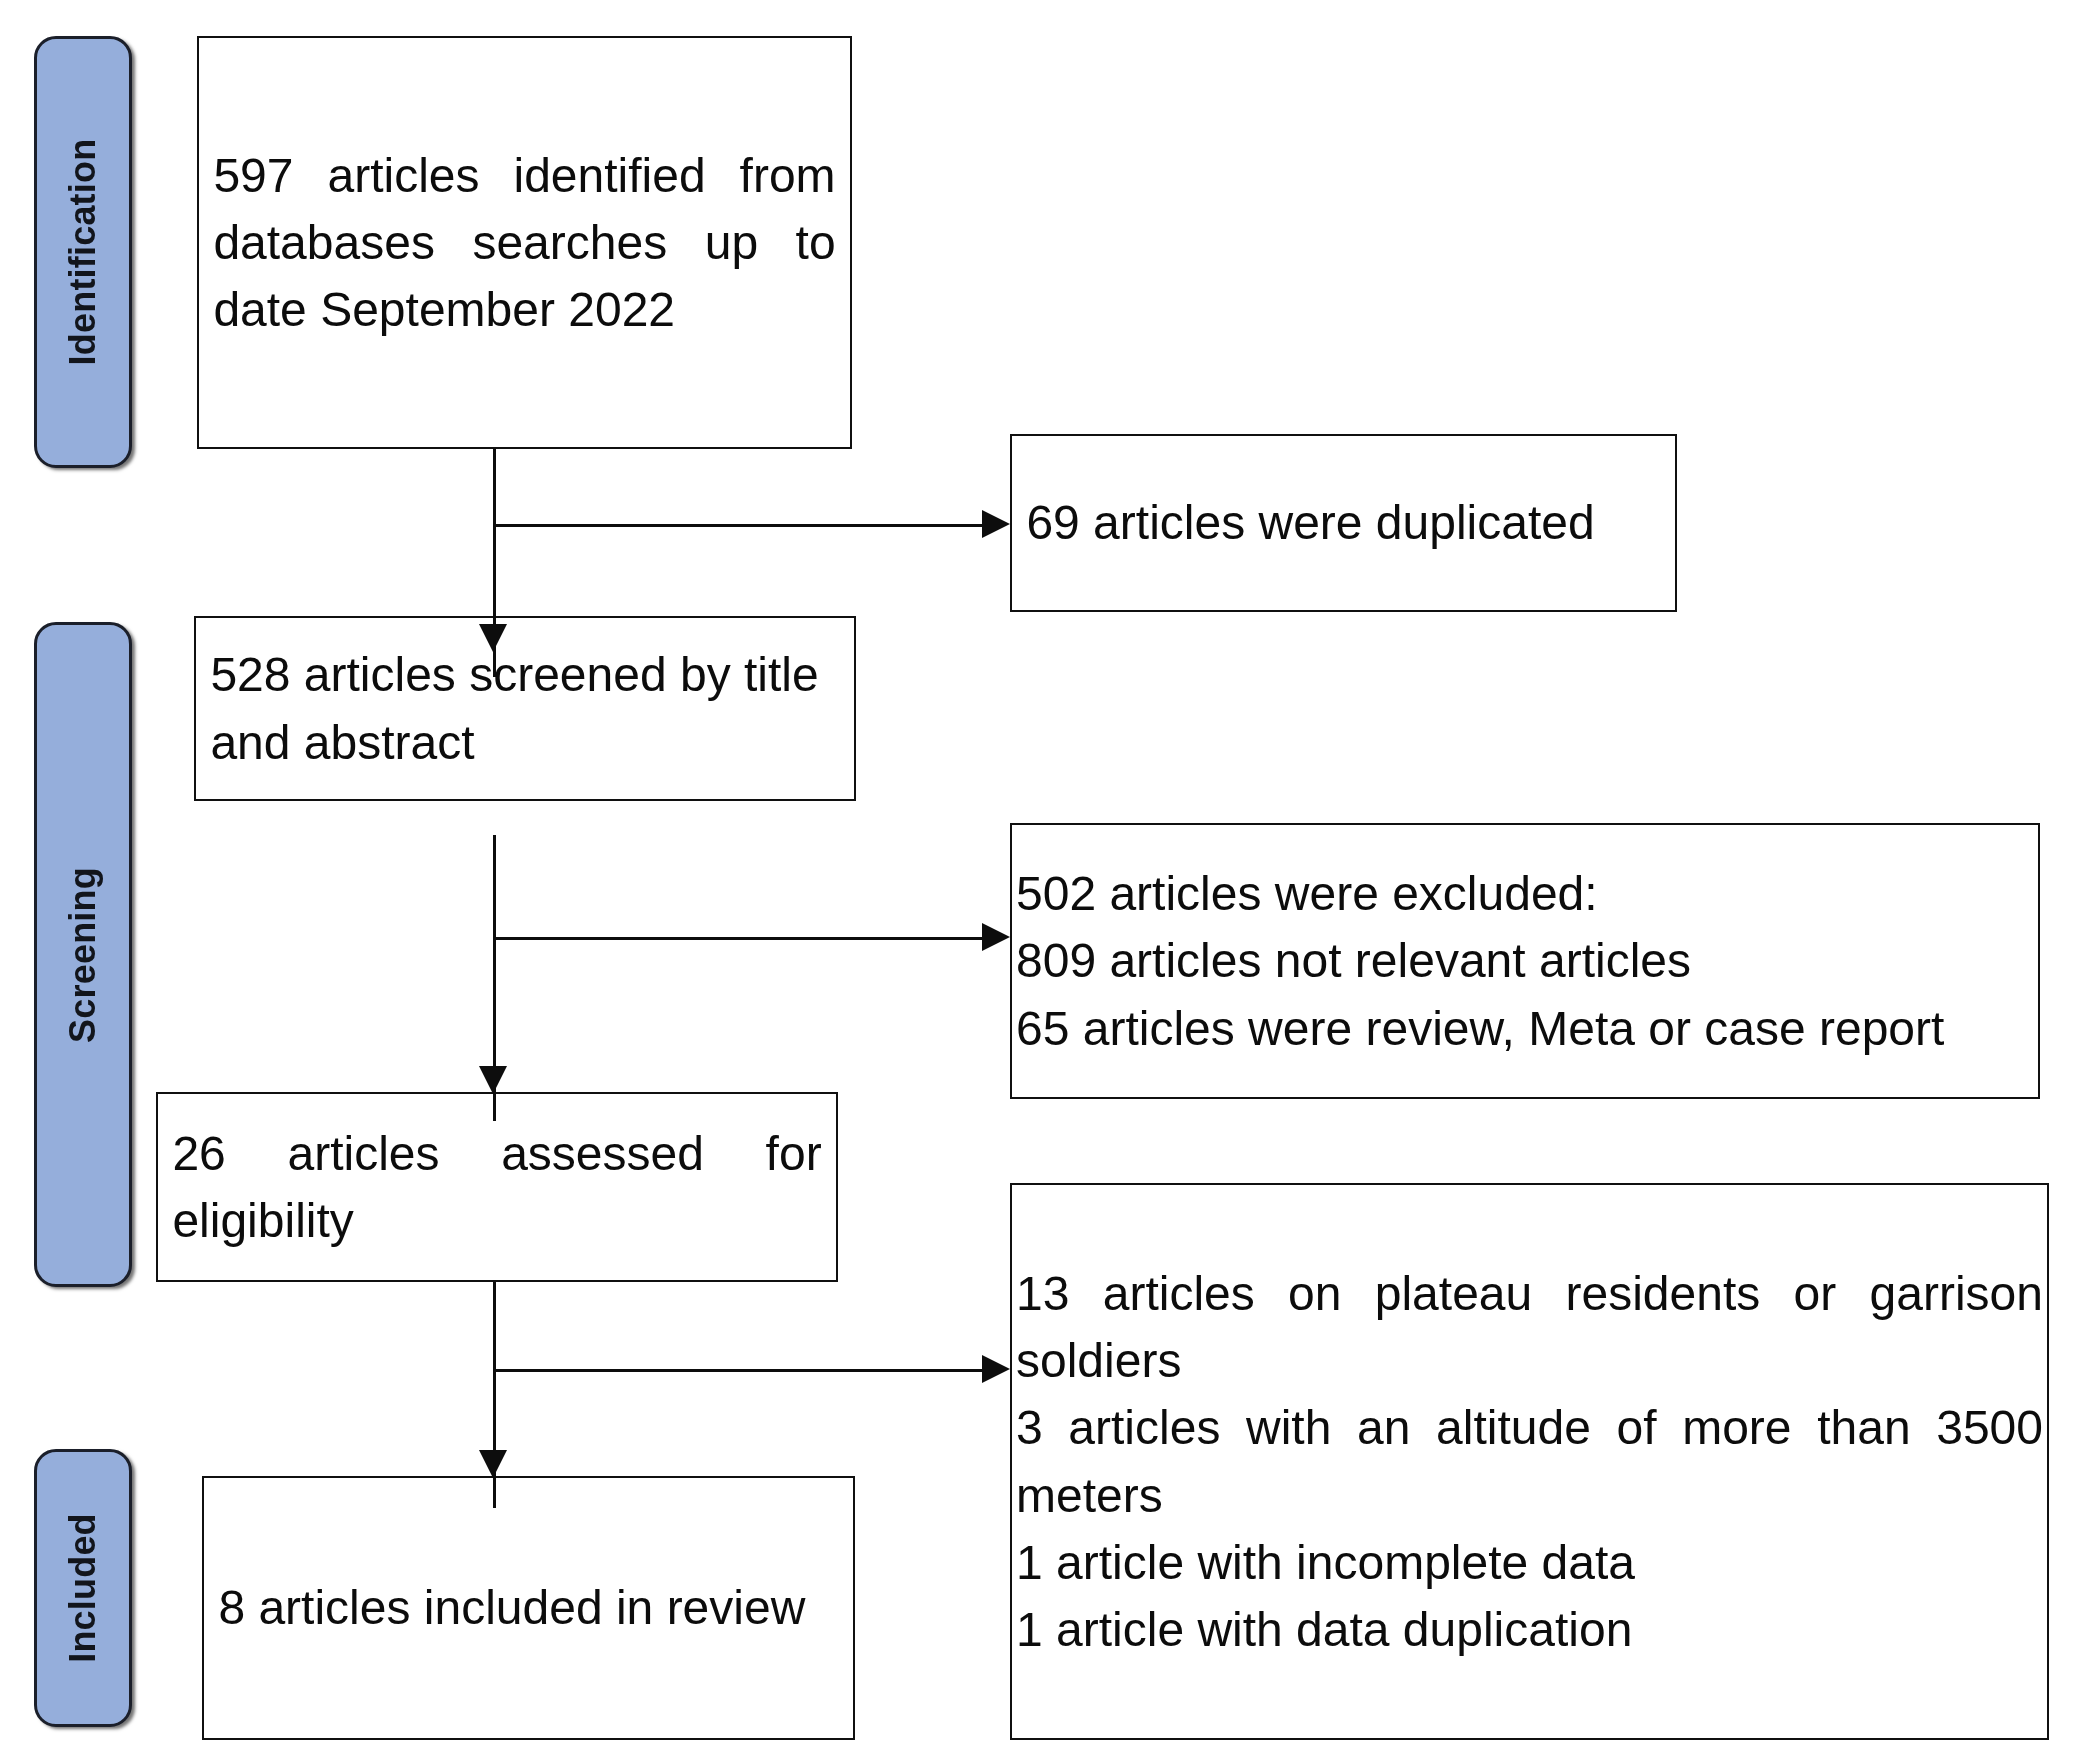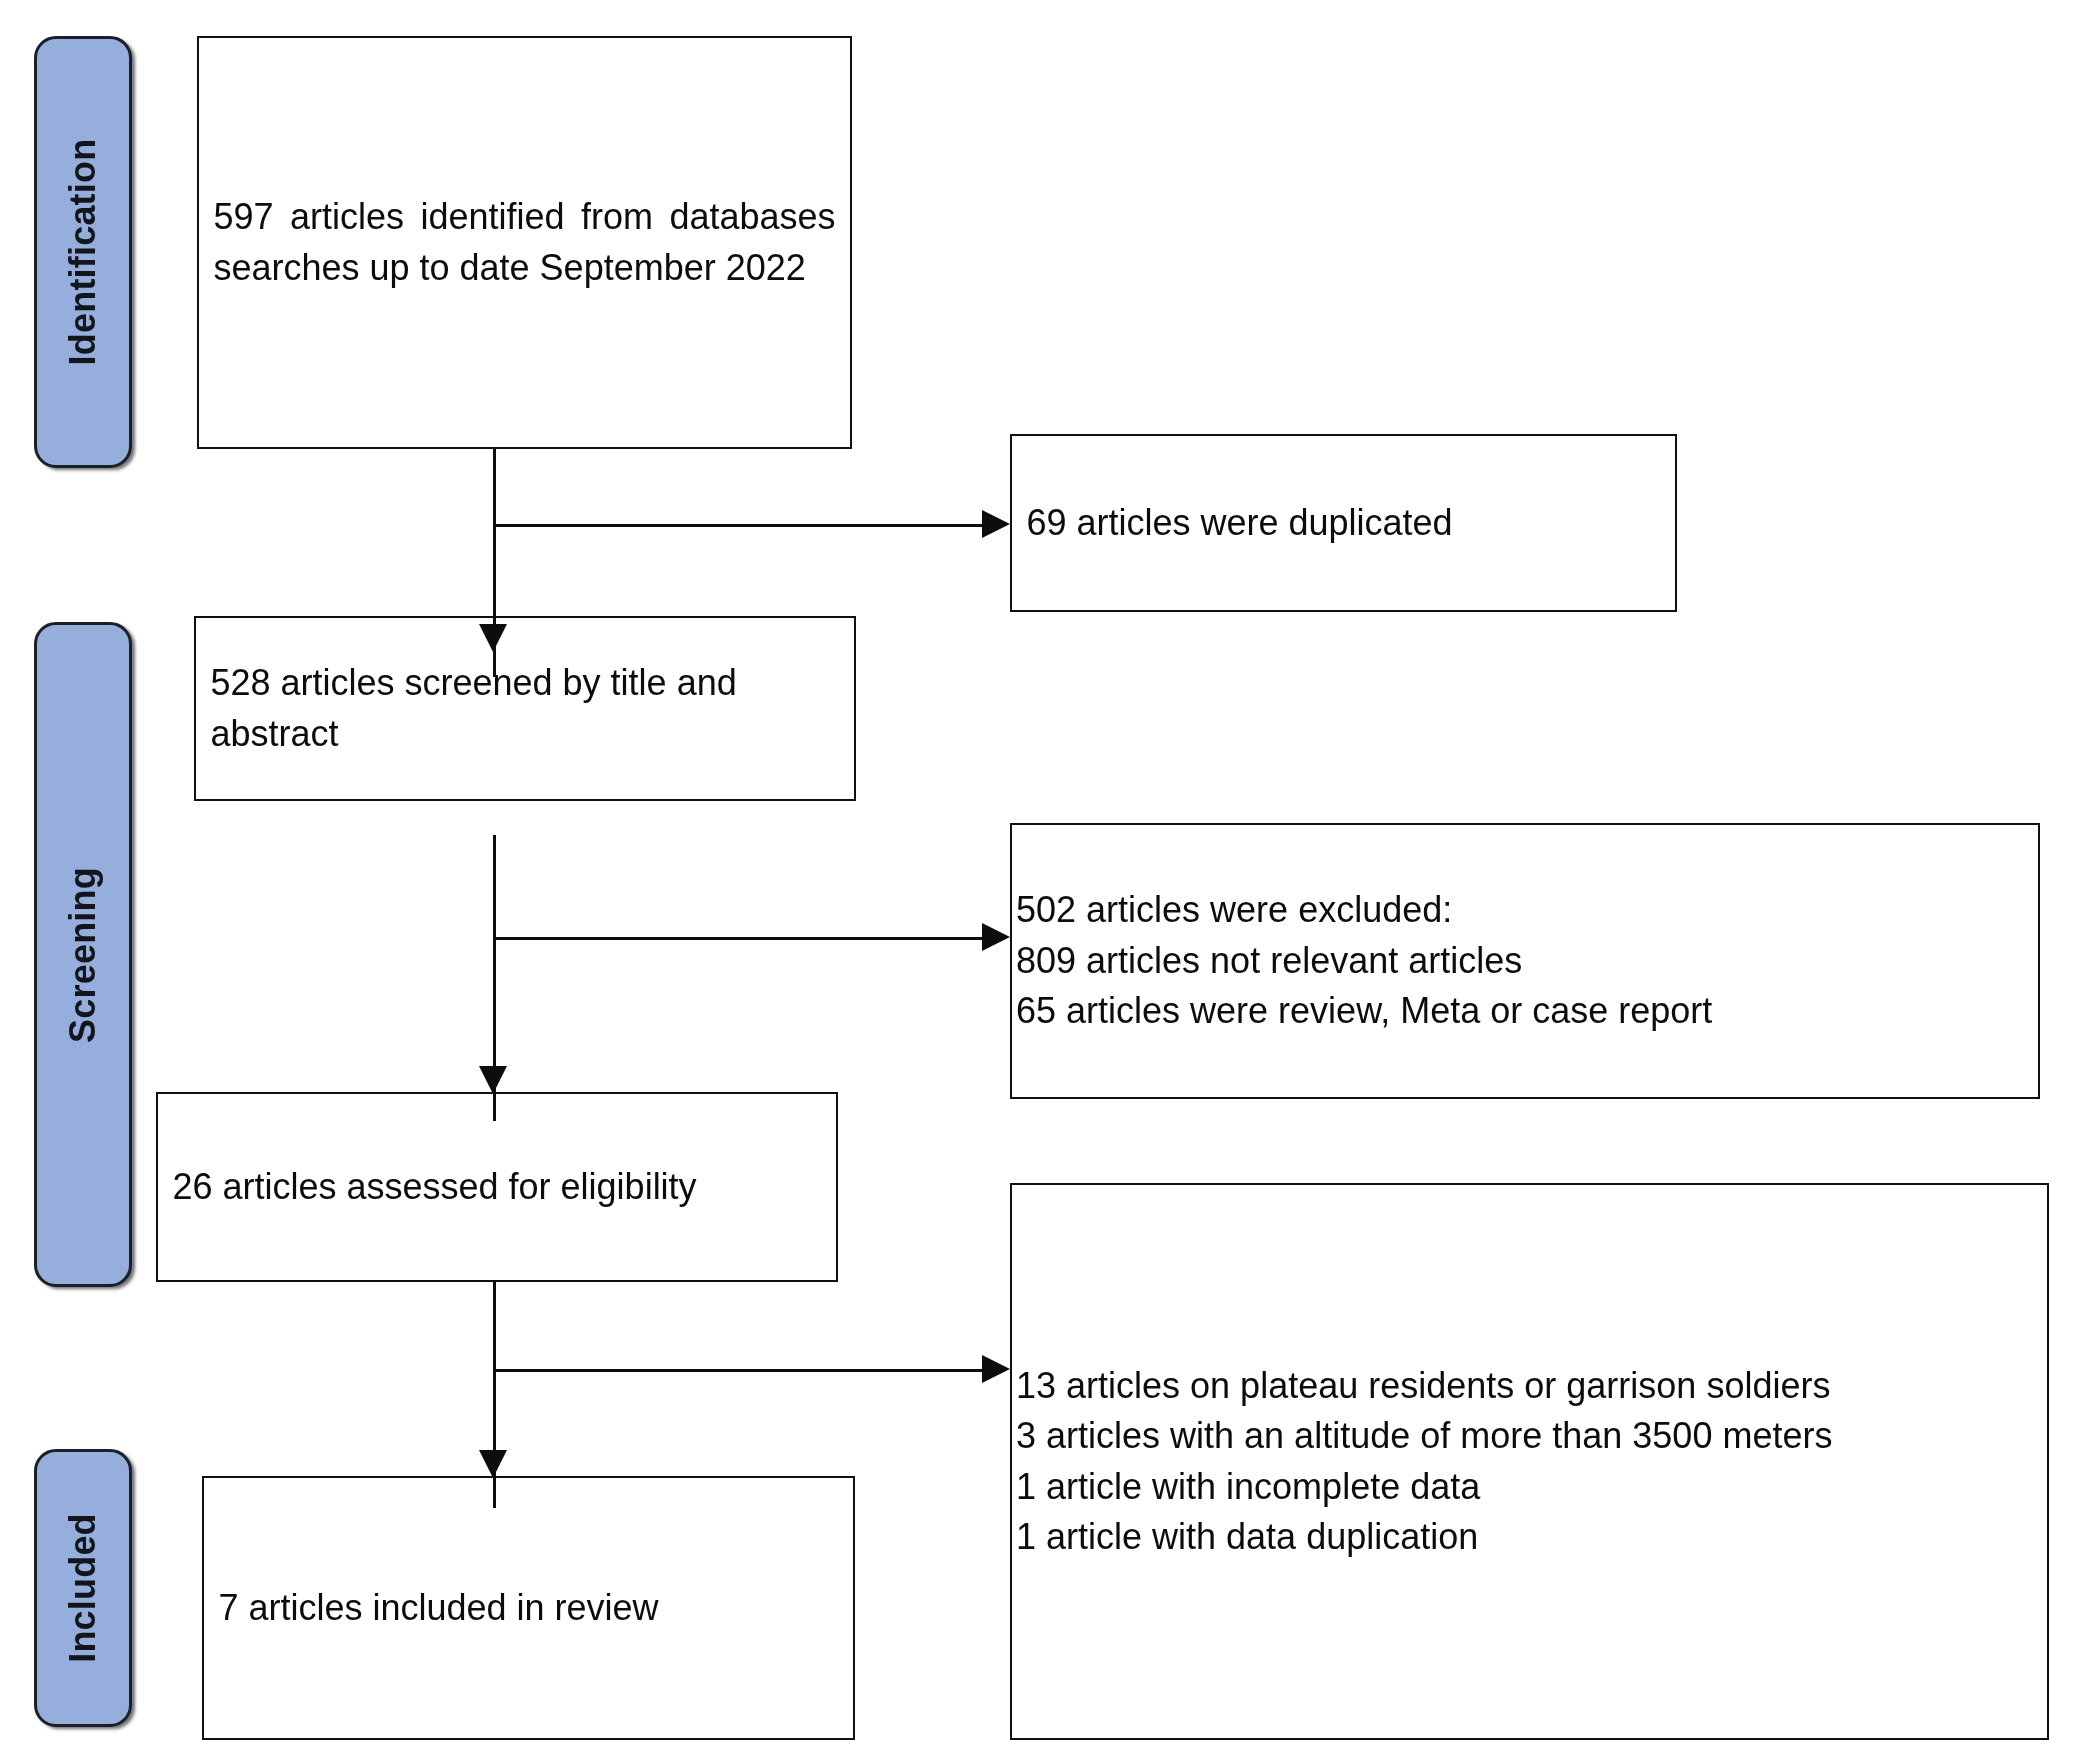--- a/index.html
+++ b/index.html
@@ -32,21 +32,21 @@
   .flow-box{
     position:absolute;
     background:#ffffff;
     border:2.9px solid #101010;
     box-sizing:border-box;
     display:flex;
     flex-direction:column;
     justify-content:center;
   }
   .flow-box .bodytext{
-    font-size:36px;
+    font-size:48px;
     line-height:1.40;
     color:#0c0c0c;
     padding:0 14.4px;
   }
   .just .bodytext{ text-align:justify; text-align-last:left; }
   .lines .bodytext{ padding:0 4px; }
   .lines .ln{ display:block; }
   .lines .ln.j{ text-align:justify; text-align-last:left; }
 
   
@@ -109,21 +109,21 @@
   <div class="flow-box lines" style="left:1010px;top:1183px;width:1039px;height:557px;">
     <div class="bodytext">
       <span class="ln j">13 articles on plateau residents or garrison soldiers</span>
       <span class="ln j">3 articles with an altitude of more than 3500 meters</span>
       <span class="ln">1 article with incomplete data</span>
       <span class="ln">1 article with data duplication</span>
     </div>
   </div>
 
   <div class="flow-box" style="left:202px;top:1476px;width:653px;height:264px;">
-    <div class="bodytext">7 articles included in review</div>
+    <div class="bodytext">8 articles included in review</div>
   </div>
 
   <div class="vline" style="left:493px;top:449px;height:228px;"></div>
   <div class="arrow-down" style="left:479px;top:624px;"></div>
 
   <div class="hline" style="left:493px;top:524px;width:497px;"></div>
   <div class="arrow-right" style="left:982px;top:510px;"></div>
 
   <div class="vline" style="left:493px;top:835px;height:286px;"></div>
   <div class="arrow-down" style="left:479px;top:1066px;"></div>

